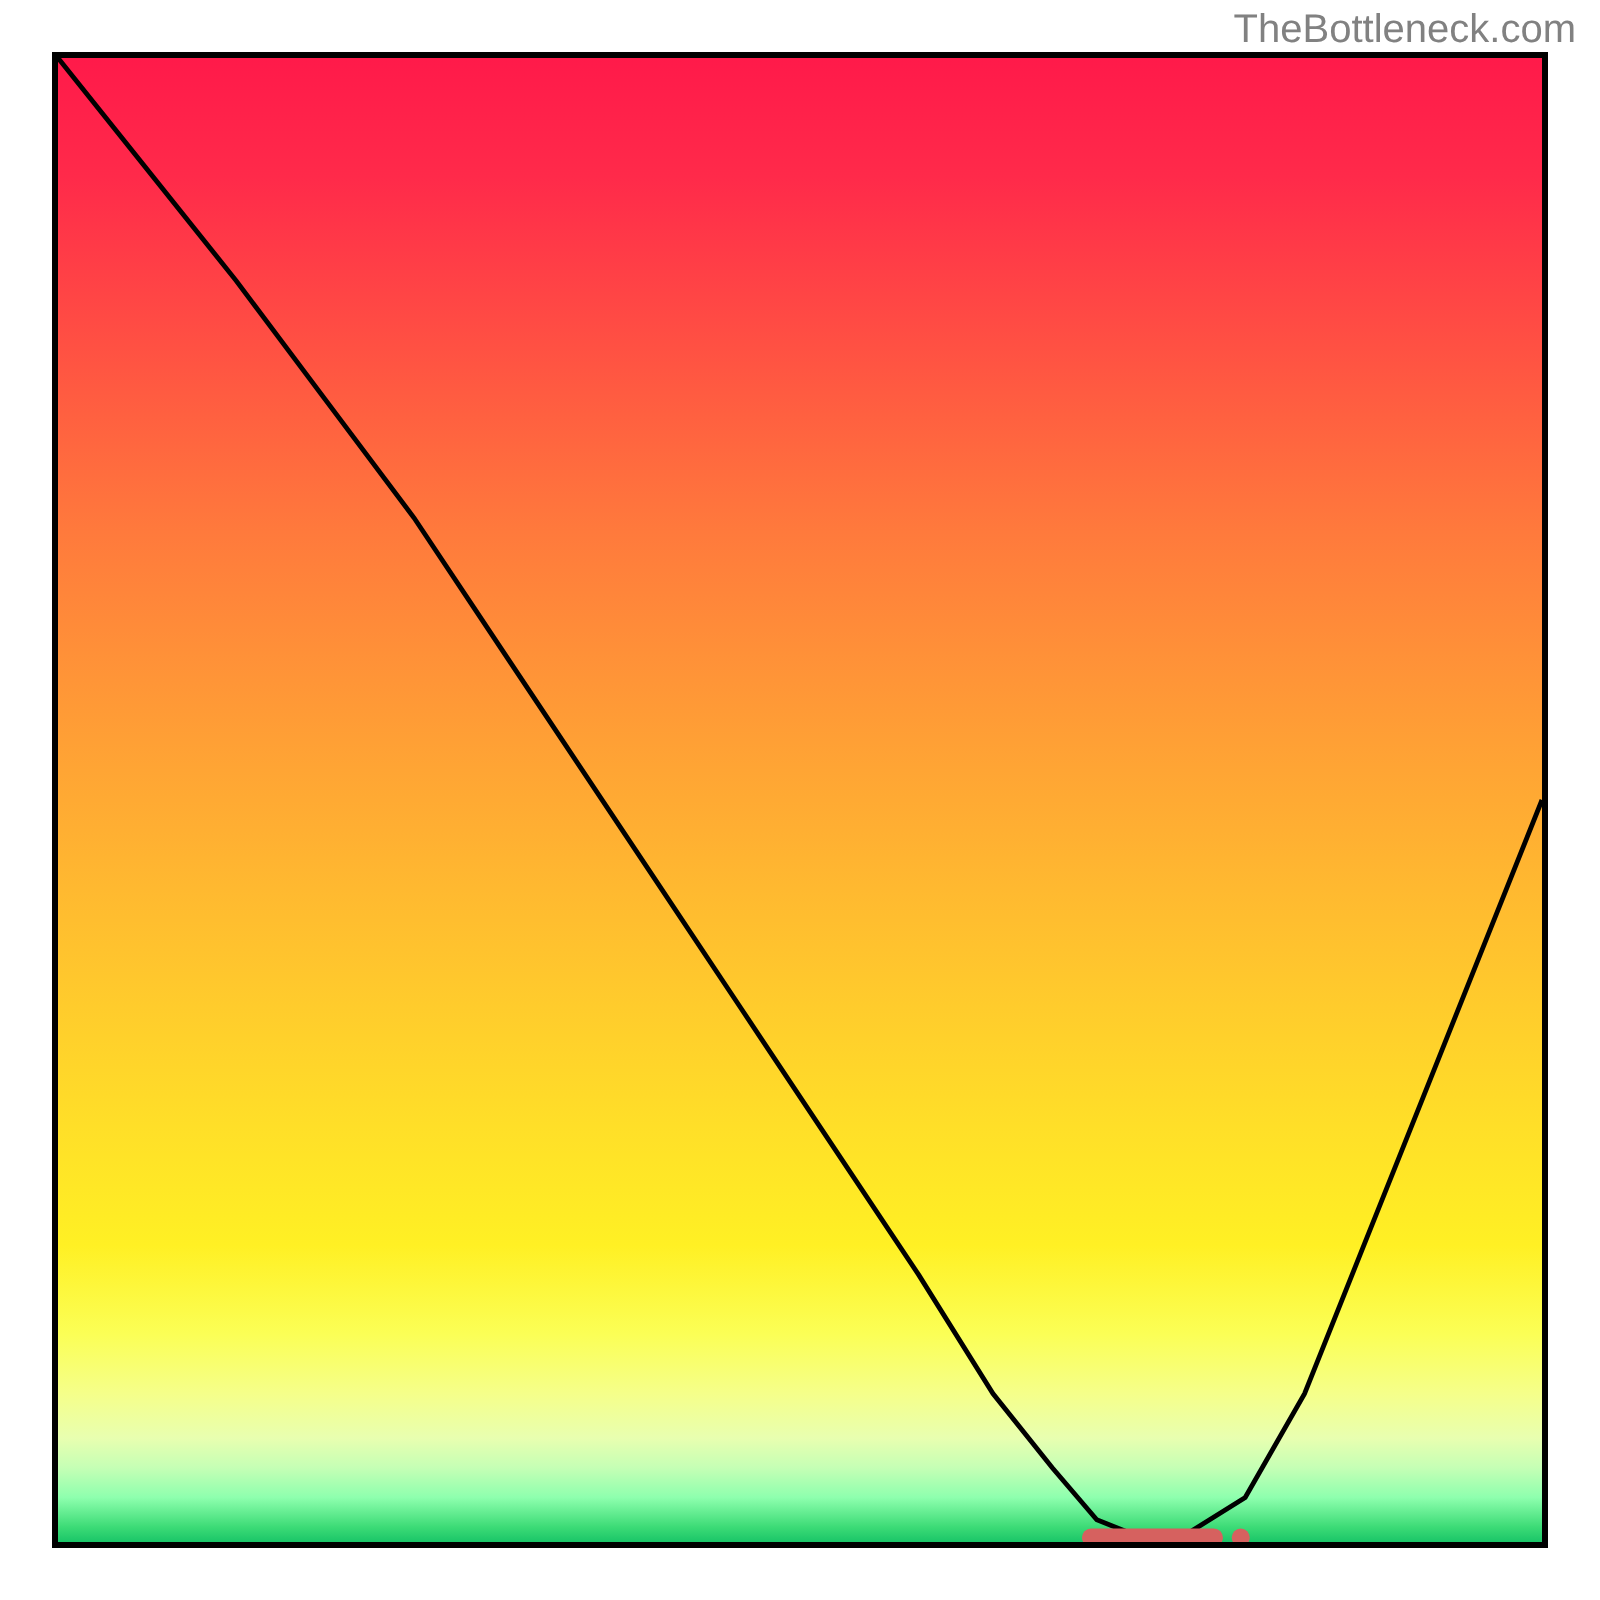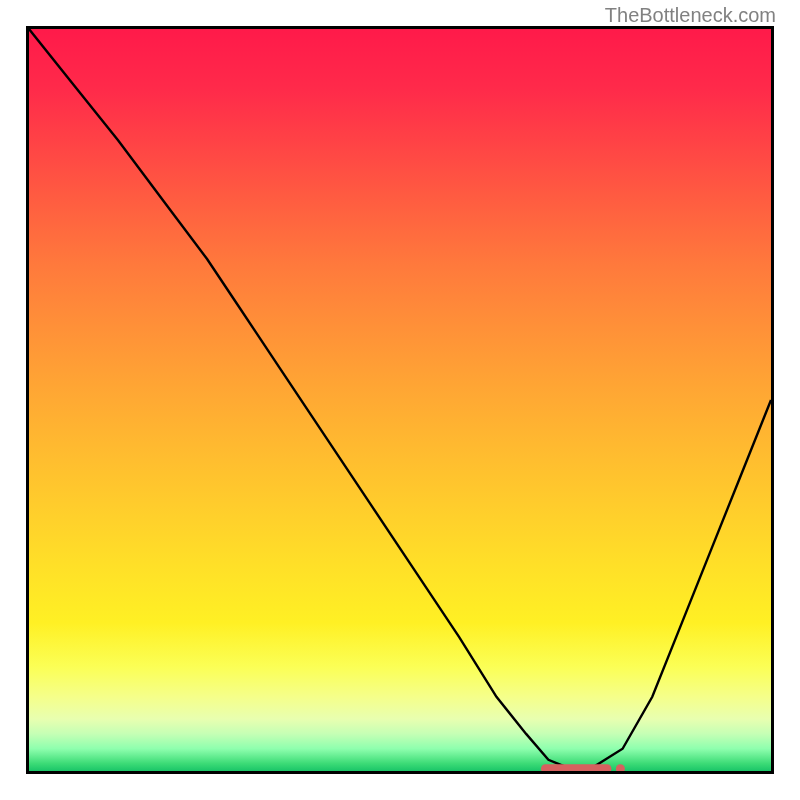--- a/index.html
+++ b/index.html
@@ -10,21 +10,21 @@
 }
 .chart-container {
   width: 800px;
   height: 800px;
   position: relative;
   background: #fff;
 }
 .watermark {
   position: absolute;
   top: 4px;
-  right: 24px;
+  right: 12px;
   font-size: 20px;
   color: #818181;
   font-family: Arial, sans-serif;
   z-index: 10;
 }
 .plot-frame {
   position: absolute;
   left: 26px;
   top: 26px;
   width: 748px;

